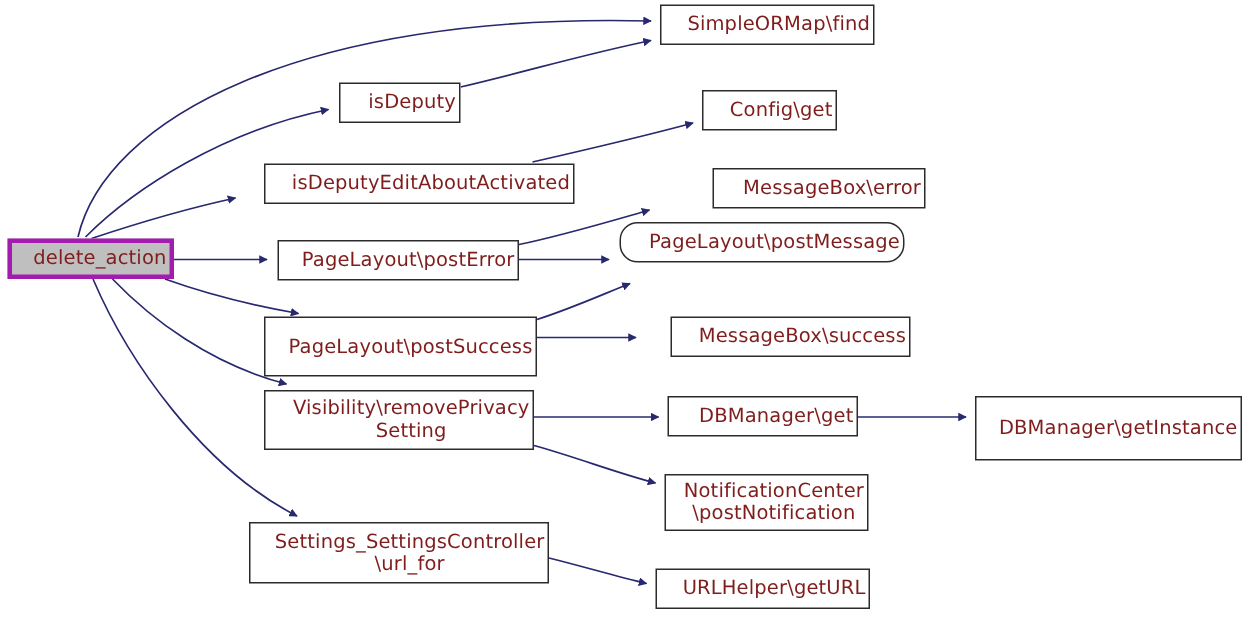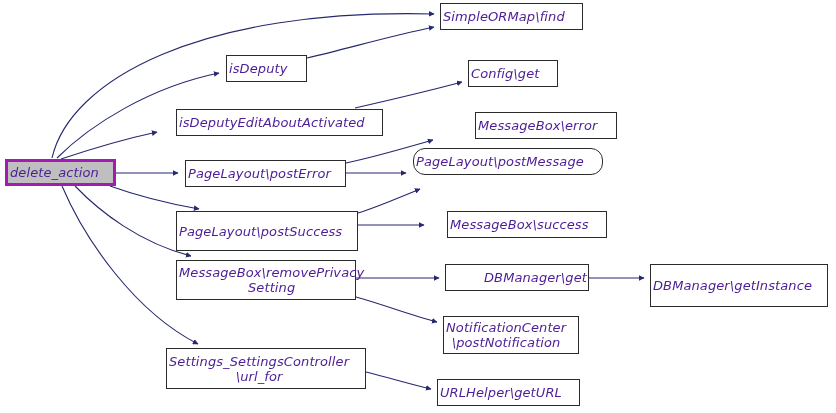--- a/index.html
+++ b/index.html
@@ -23,31 +23,30 @@
     top: 0;
     width: 836px;
     height: 413px;
     pointer-events: none;
   }
   .node {
     position: absolute;
     box-sizing: border-box;
     border: 1px solid #2b2b2b;
     background: #ffffff;
-    color: #4c1d95;
+    color: #7f1d1d;
     display: flex;
     align-items: center;
-    justify-content: flex-start;
+    justify-content: flex-end;
     text-align: center;
     font-size: 13px;
     line-height: 15px;
     letter-spacing: 0.1px;
     white-space: pre-line;
     cursor: default;
-    font-style: italic;
   }
   .node.highlight {
     background: #bfbfbf;
     border: 3px solid #a21caf;
   }
   .node-label {
     display: block;
     padding: 0 2px;
     white-space: pre-line;
   }
@@ -86,23 +85,23 @@
       <div class="node highlight" style="left: 5px; top: 159px; width: 111px; height: 27px;"><span class="node-label">delete_action</span></div>
       <div class="node" style="left: 440px; top: 3px; width: 143px; height: 27px;"><span class="node-label">SimpleORMap\find</span></div>
       <div class="node" style="left: 226px; top: 55px; width: 81px; height: 27px;"><span class="node-label">isDeputy</span></div>
       <div class="node" style="left: 468px; top: 60px; width: 90px; height: 27px;"><span class="node-label">Config\get</span></div>
       <div class="node" style="left: 176px; top: 109px; width: 207px; height: 27px;"><span class="node-label">isDeputyEditAboutActivated</span></div>
       <div class="node" style="left: 439px; top: 112px; width: 142px; height: 27px; margin-left: 36px;"><span class="node-label">MessageBox\error</span></div>
       <div class="node" style="left: 185px; top: 160px; width: 161px; height: 27px;"><span class="node-label">PageLayout\postError</span></div>
       <div class="node" style="left: 413px; top: 148px; width: 190px; height: 27px; border-radius: 12px;"><span class="node-label">PageLayout\postMessage</span></div>
       <div class="node" style="left: 176px; top: 211px; width: 182px; height: 40px;"><span class="node-label">PageLayout\postSuccess</span></div>
       <div class="node" style="left: 447px; top: 211px; width: 160px; height: 27px;"><span class="node-label">MessageBox\success</span></div>
-      <div class="node" style="left: 176px; top: 260px; width: 180px; height: 40px;"><span class="node-label">MessageBox\removePrivacy
+      <div class="node" style="left: 176px; top: 260px; width: 180px; height: 40px;"><span class="node-label">Visibility\removePrivacy
 Setting</span></div>
-      <div class="node" style="left: 445px; top: 264px; width: 144px; height: 27px; padding-left: 36px;"><span class="node-label">DBManager\get</span></div>
+      <div class="node" style="left: 445px; top: 264px; width: 127px; height: 27px; padding-left: 36px;"><span class="node-label">DBManager\get</span></div>
       <div class="node" style="left: 650px; top: 264px; width: 178px; height: 43px;"><span class="node-label">DBManager\getInstance</span></div>
       <div class="node" style="left: 443px; top: 316px; width: 136px; height: 38px;"><span class="node-label">NotificationCenter
 \postNotification</span></div>
       <div class="node" style="left: 166px; top: 348px; width: 200px; height: 41px;"><span class="node-label">Settings_SettingsController
 \url_for</span></div>
       <div class="node" style="left: 437px; top: 379px; width: 143px; height: 27px;"><span class="node-label">URLHelper\getURL</span></div>
     </div>
 </div>
 
 </body></html>

